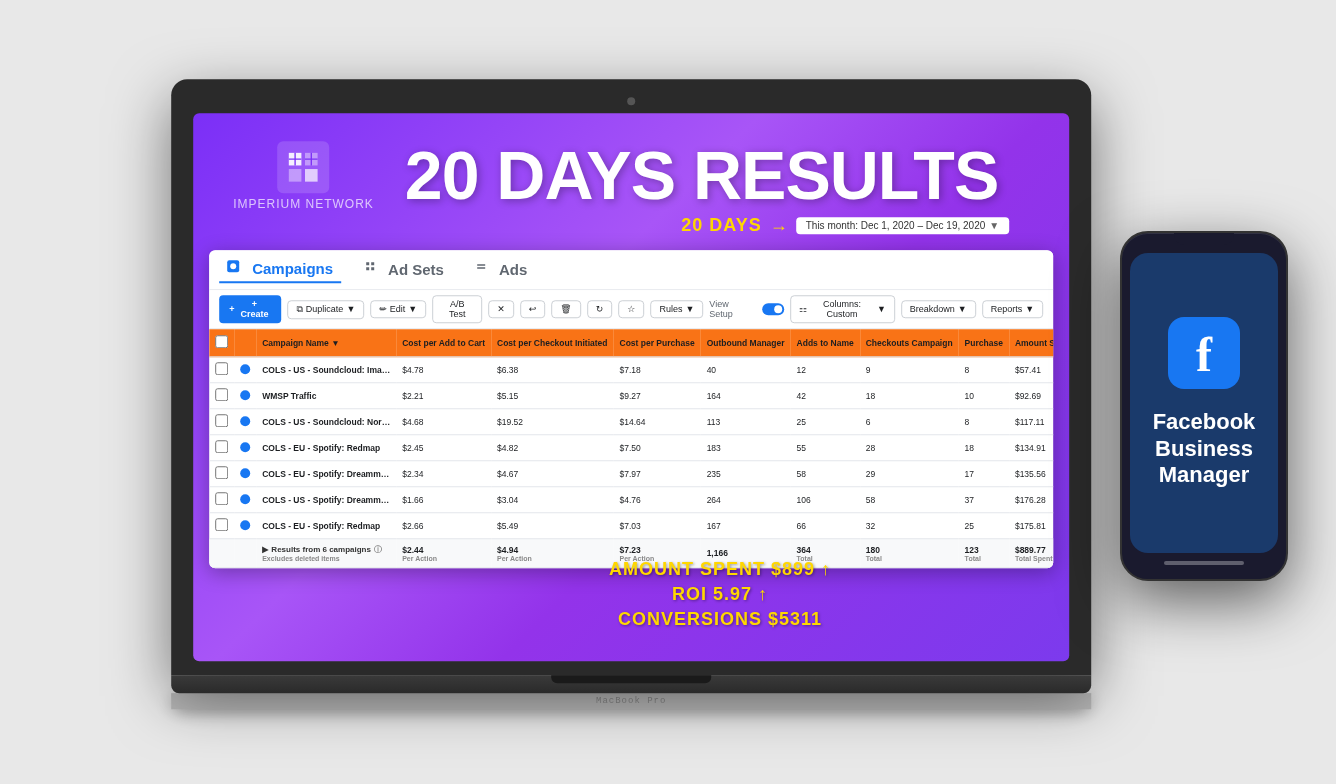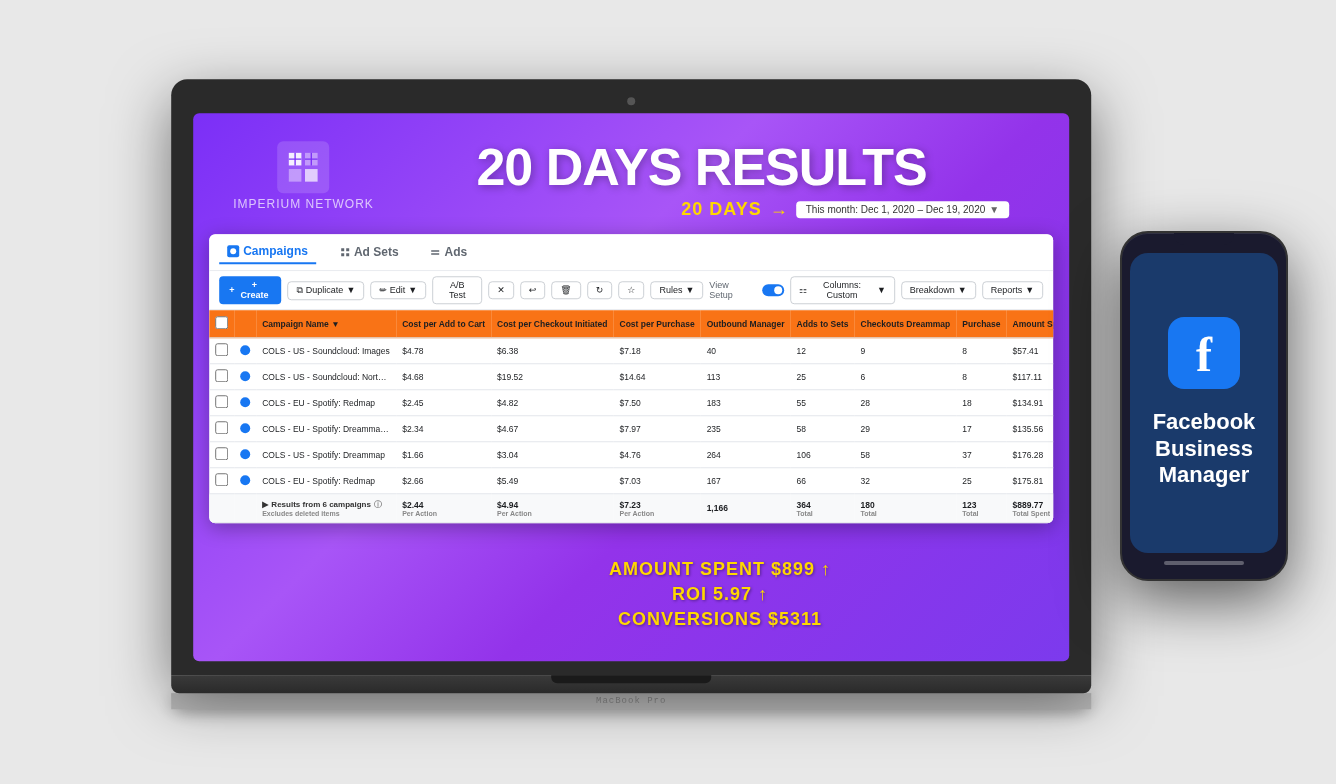--- a/index.html
+++ b/index.html
@@ -96,21 +96,21 @@
       text-transform: uppercase;
     }
 
     .title-area {
       flex: 1;
       text-align: center;
       padding: 0 20px;
     }
 
     .main-title {
-      font-size: 52px;
+      font-size: 68px;
       font-weight: 900;
       color: white;
       line-height: 1;
       text-shadow: 2px 2px 8px rgba(0,0,0,0.3);
       letter-spacing: -1px;
     }
 
     .days-row {
       display: flex;
       align-items: center;
@@ -164,24 +164,23 @@
       display: flex;
       align-items: center;
       padding: 6px 10px;
       border-bottom: 1px solid #e4e6eb;
       gap: 16px;
       background: white;
     }
 
     .fb-tab {
       display: flex;
-      align-items: center;
-      gap: 4px;
+      gap: 13px;
       padding: 4px 8px;
-      font-size: 12px;
+      font-size: 15px;
       color: #1877f2;
       font-weight: 600;
       border-bottom: 2px solid #1877f2;
     }
 
     .fb-tab-inactive {
       color: #606770;
       border-bottom: none;
     }
 
@@ -289,21 +288,21 @@
     .fb-table td {
       padding: 5px 6px;
       border-bottom: 1px solid #e4e6eb;
       color: #1c1e21;
       font-size: 8.5px;
       white-space: nowrap;
     }
 
     .campaign-name {
       color: #1877f2;
-      font-weight: 400;
+      font-weight: 700;
       max-width: 140px;
       overflow: hidden;
       text-overflow: ellipsis;
     }
 
     .status-dot {
       width: 10px;
       height: 10px;
       background: #1877f2;
       border-radius: 50%;
@@ -583,41 +582,55 @@
           <table class="fb-table">
             <thead>
               <tr>
                 <th class="checkbox-col"><input type="checkbox" style=""></th>
                 <th class="status-col"></th>
                 <th><span>Campaign Name</span> ▼</th>
                 <th>Cost per Add to Cart</th>
                 <th>Cost per Checkout Initiated</th>
                 <th>Cost per Purchase</th>
                 <th>Outbound Manager</th>
-                <th>Adds to Sets</th>
-                <th>Checkouts Dreammap</th>
+                <th>Adds to Name</th>
+                <th>Checkouts Campaign</th>
                 <th>Purchase</th>
                 <th>Amount Spent</th>
 
               </tr>
             </thead>
             <tbody id="table-body">
 
             <tr>
       <td><input type="checkbox" style=""></td>
       <td><span class="status-dot"></span></td>
       <td class="campaign-name">COLS - US - Soundcloud: Images</td>
       <td>$4.78</td>
       <td>$6.38</td>
       <td>$7.18</td>
       <td>40</td>
       <td>12</td>
       <td>9</td>
       <td>8</td>
       <td>$57.41</td>
+
+    </tr>
+                <tr>
+      <td><input type="checkbox" style=""></td>
+      <td><span class="status-dot"></span></td>
+      <td class="campaign-name">WMSP Traffic</td>
+      <td>$2.21</td>
+      <td>$5.15</td>
+      <td>$9.27</td>
+      <td>164</td>
+      <td>42</td>
+      <td>18</td>
+      <td>10</td>
+      <td>$92.69</td>
 
     </tr>
                 <tr>
       <td><input type="checkbox" style=""></td>
       <td><span class="status-dot"></span></td>
       <td class="campaign-name">COLS - US - Soundcloud: NorthOrange</td>
       <td>$4.68</td>
       <td>$19.52</td>
       <td>$14.64</td>
       <td>113</td>

